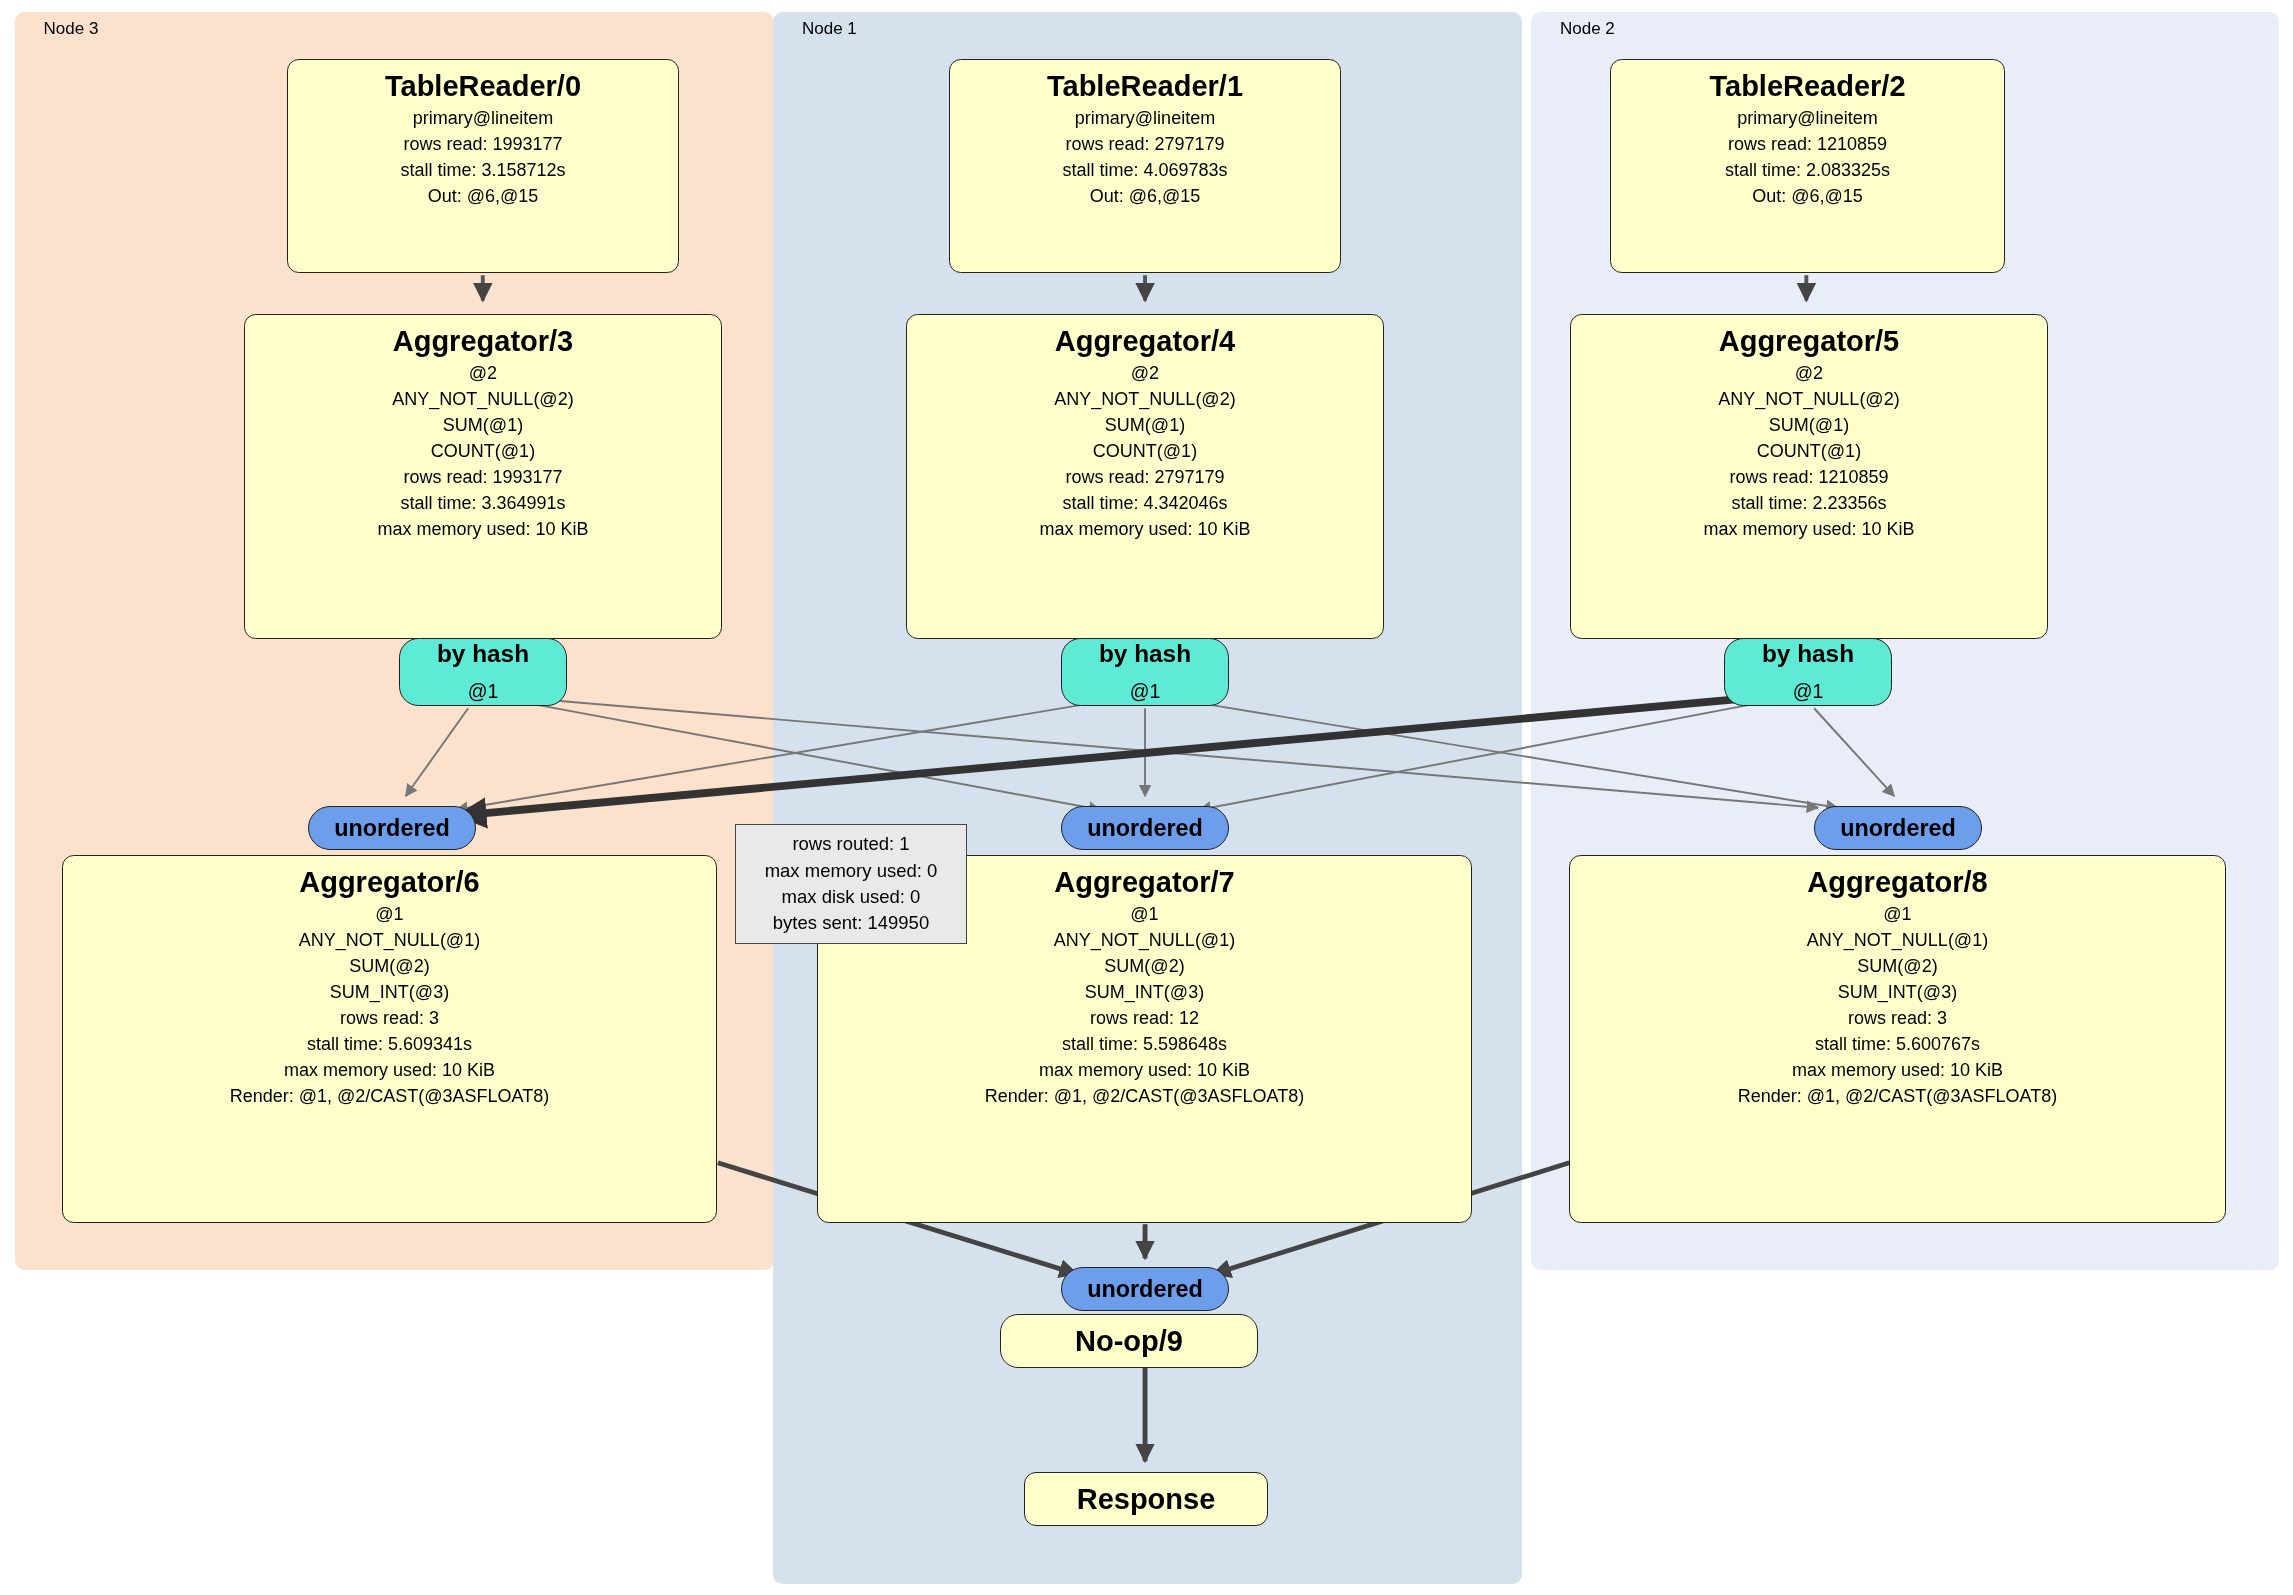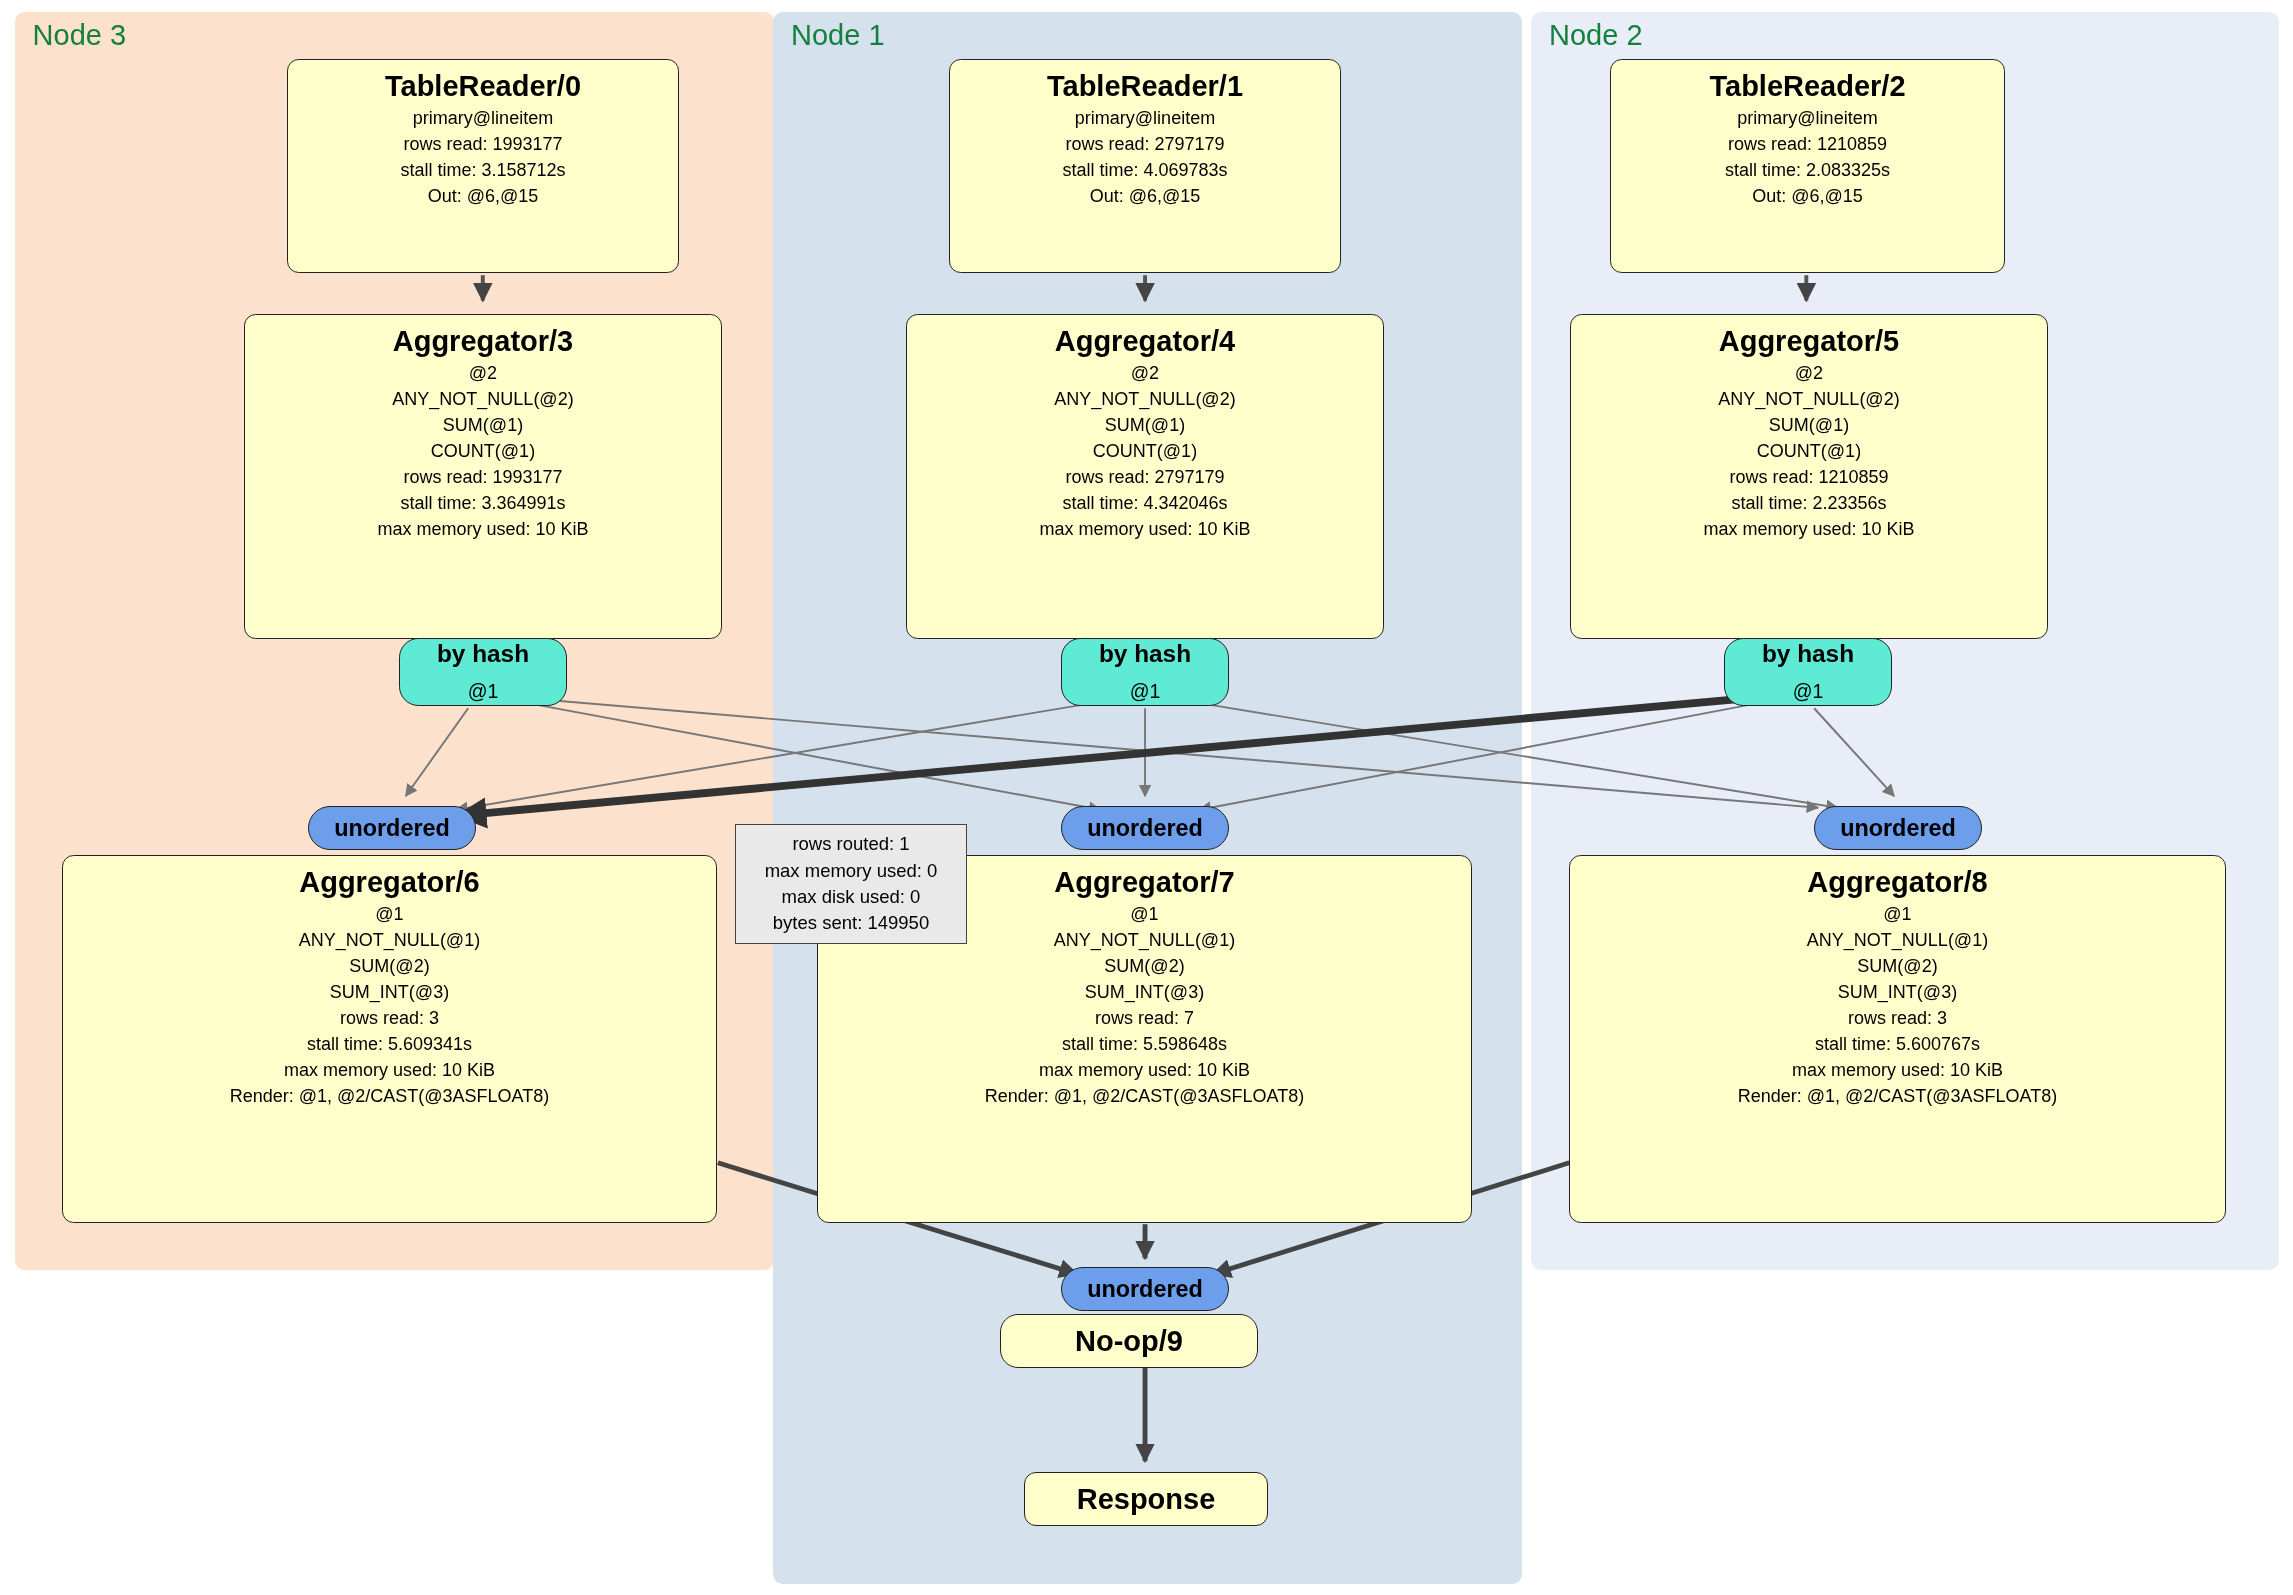--- a/index.html
+++ b/index.html
@@ -4,21 +4,21 @@
 <style>
   html,body{margin:0;padding:0;background:#ffffff;}
   body{
     font-family:"Liberation Sans","DejaVu Sans",sans-serif;
     width:2294px;height:1596px;position:relative;overflow:hidden;color:#000;
   }
   .node-bg{position:absolute;border-radius:9.8px;z-index:0;}
   .node-bg.n3{background:#fce1cd;}
   .node-bg.n1{background:#d5e2ee;}
   .node-bg.n2{background:#e9edf8;}
-  .node-label{position:absolute;top:7.8px;left:18px;font-size:29px;color:#15803d;}
+  .node-label{position:absolute;top:7.8px;left:29px;font-size:17px;color:#000000;}
   svg.edges{position:absolute;left:0;top:0;z-index:1;pointer-events:none;}
   .box{
     position:absolute;z-index:2;background:#ffffcc;border:1px solid #222;
     border-radius:11.7px;display:flex;flex-direction:column;justify-content:flex-start;
     align-items:center;text-align:center;box-sizing:border-box;padding:5.9px 9.8px;
   }
   .box-title{font-size:29px;font-weight:bold;line-height:1.4;}
   .box-line{font-size:18px;line-height:1.44;}
   .badge{
     position:absolute;z-index:2;border:1px solid #222;display:flex;flex-direction:column;
@@ -169,21 +169,21 @@
   <div class="box-line">stall time: 5.609341s</div>
   <div class="box-line">max memory used: 10 KiB</div>
   <div class="box-line">Render: @1, @2/CAST(@3ASFLOAT8)</div>
 </div>
 <div class="box" style="left:817px;top:855px;width:655px;height:368px">
   <div class="box-title">Aggregator/7</div>
   <div class="box-line">@1</div>
   <div class="box-line">ANY_NOT_NULL(@1)</div>
   <div class="box-line">SUM(@2)</div>
   <div class="box-line">SUM_INT(@3)</div>
-  <div class="box-line">rows read: 7</div>
+  <div class="box-line">rows read: 12</div>
   <div class="box-line">stall time: 5.598648s</div>
   <div class="box-line">max memory used: 10 KiB</div>
   <div class="box-line">Render: @1, @2/CAST(@3ASFLOAT8)</div>
 </div>
 <div class="box" style="left:1569px;top:855px;width:657px;height:368px">
   <div class="box-title">Aggregator/8</div>
   <div class="box-line">@1</div>
   <div class="box-line">ANY_NOT_NULL(@1)</div>
   <div class="box-line">SUM(@2)</div>
   <div class="box-line">SUM_INT(@3)</div>

